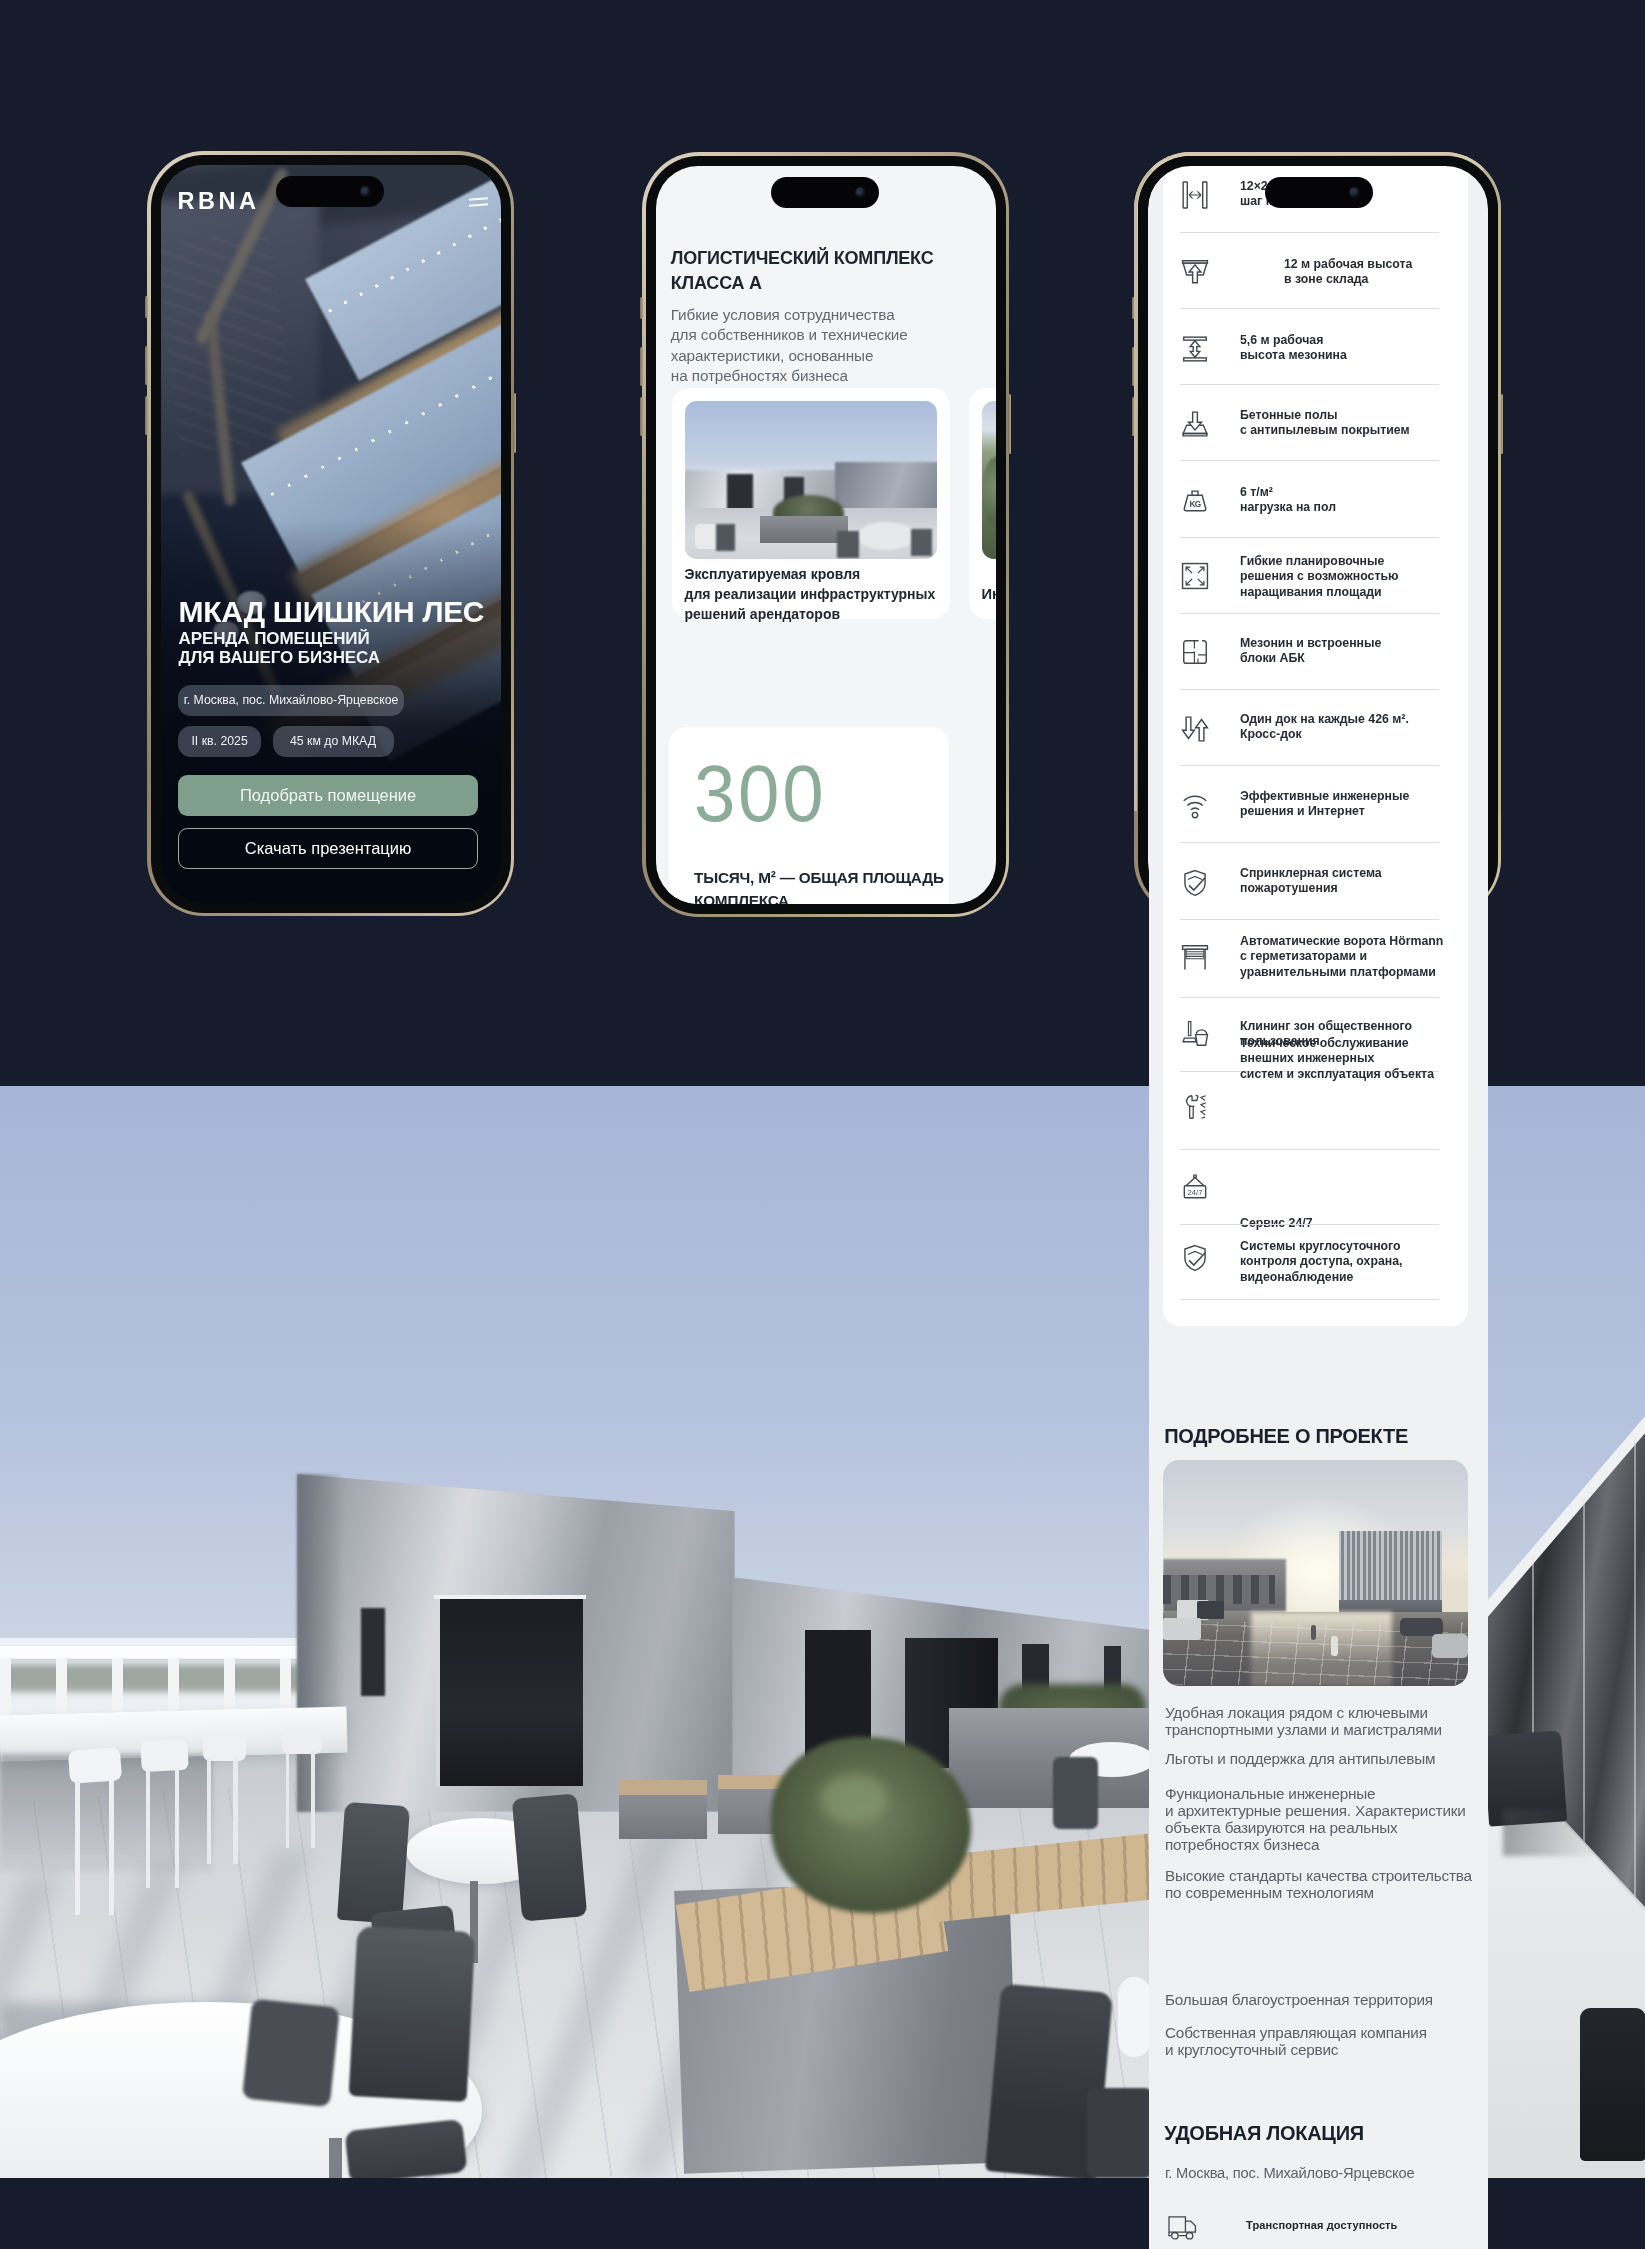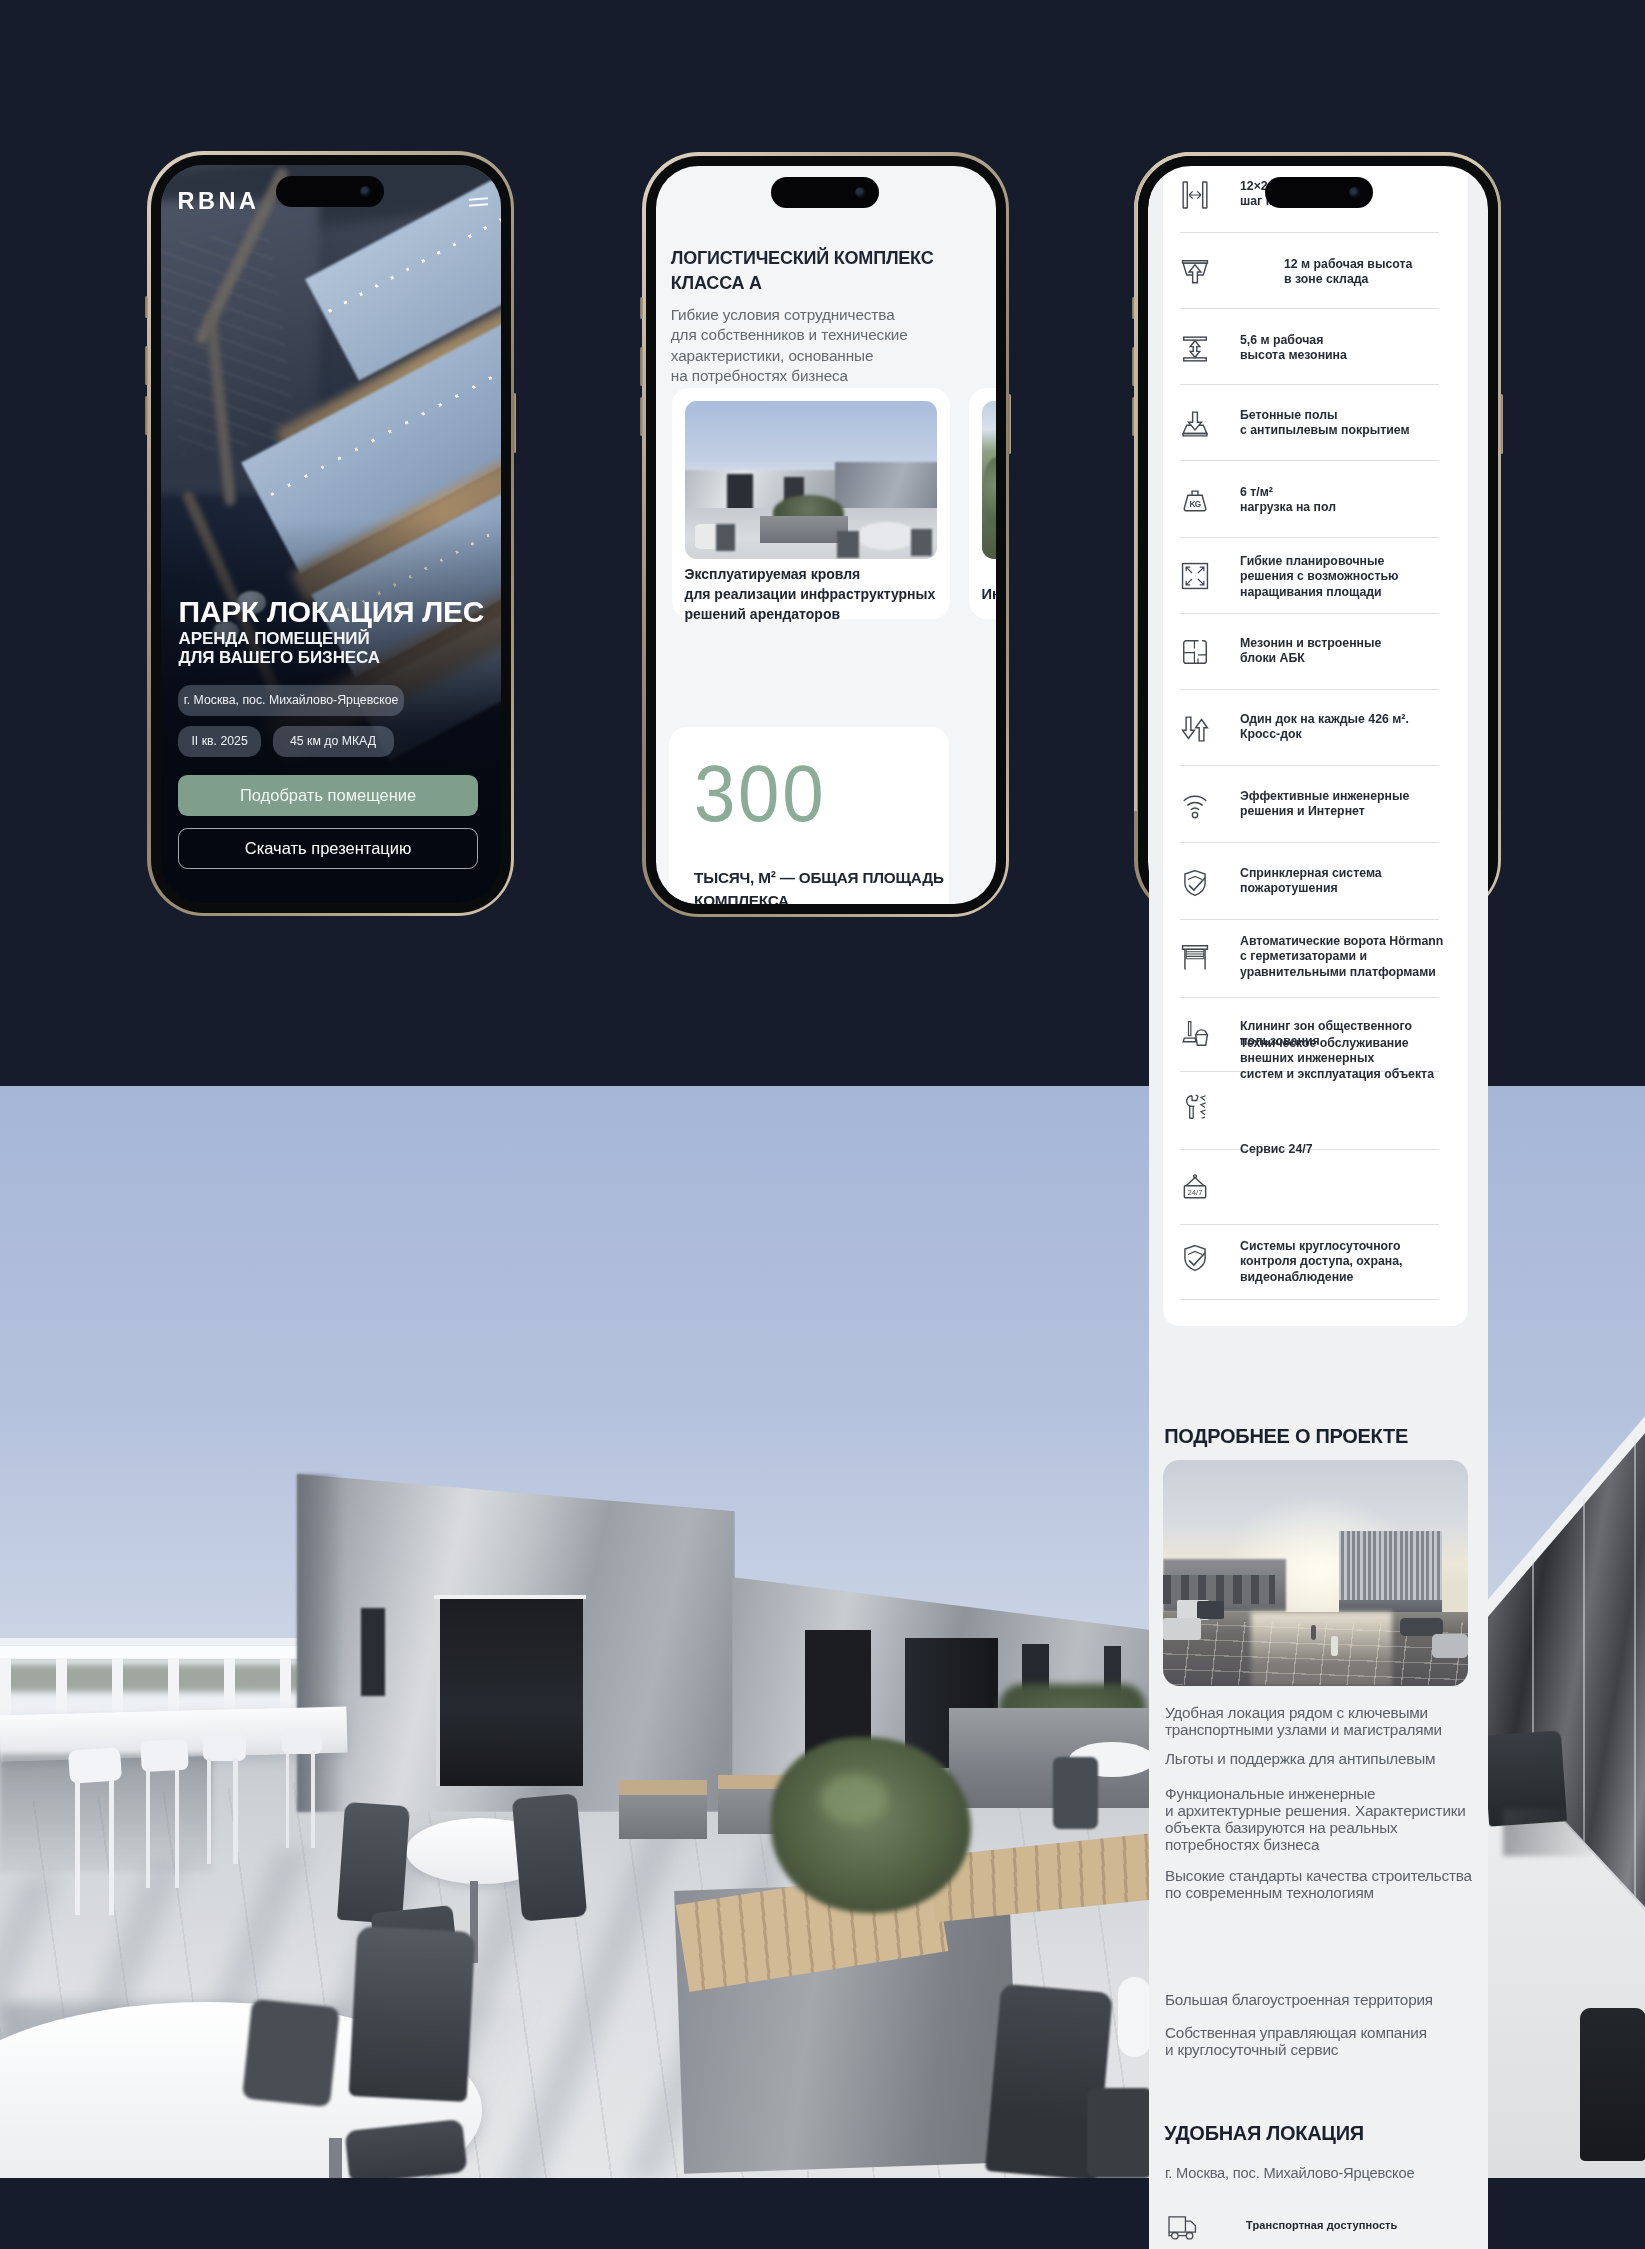--- a/index.html
+++ b/index.html
@@ -226,21 +226,21 @@
     </svg>
   <div class="row-tx" style="top:871px;">Техническое обслуживание<br>внешних инженерных<br>систем и эксплуатация объекта</div>
   <div class="sep" style="top:984px;"></div>
 
   <svg class="ic row-ic" style="top:1006px;" viewBox="0 0 54 54">
       <rect x="9" y="25" width="36" height="20" rx="1.5"></rect>
       <path d="M12 25 L27 11 L42 25"></path>
       <circle cx="27" cy="9" r="2.4"></circle>
       <text x="27" y="40" font-size="13" text-anchor="middle" fill="#43484f" stroke="none" font-family="Liberation Sans">24/7</text>
     </svg>
-  <div class="row-tx" style="top:977px;">Сервис 24/7</div>
+  <div class="row-tx" style="top:1051px;">Сервис 24/7</div>
   <div class="sep" style="top:1059px;"></div>
 
   <svg class="ic row-ic" style="top:1077px;" viewBox="0 0 54 54">
       <path d="M27 6 L44 12 V28 C44 38 36 44.5 27 48 C18 44.5 10 38 10 28 V12 Z"></path>
       <path d="M15 21 L27 16 L39 21" stroke-width="2"></path>
       <path d="M17 31 L25 39 L44 18" stroke-width="2.6"></path>
     </svg>
   <div class="row-tx" style="top:1074px;">Системы круглосуточного<br>контроля доступа, охрана,<br>видеонаблюдение</div>
   <div class="sep" style="top:1134px;"></div>
 
@@ -336,21 +336,21 @@
 
     <div class="abs" style="inset:0; background:linear-gradient(180deg,rgba(6,10,20,0) 48%,rgba(6,10,20,.45) 62%,rgba(5,9,18,.88) 76%,rgba(4,8,16,.97) 88%);"></div>
 
     <div class="abs" style="left:17px; top:23.5px; font-size:23.5px; font-weight:700; color:#fff; letter-spacing:3.5px;">RBNA</div>
 
     <div class="abs" style="left:308px; top:33px; width:19px; height:1.8px; background:rgba(255,255,255,.92); transform:rotate(-4deg);"></div>
     <div class="abs" style="left:308px; top:39px; width:19px; height:1.8px; background:rgba(255,255,255,.92); transform:rotate(-4deg);"></div>
 
     <div class="island"></div>
 
-    <div class="abs" style="left:18px; top:430px; font-size:30px; font-weight:700; color:#fdfdfe; letter-spacing:-0.3px; white-space:nowrap;">ПАРК ЛОКАЦИЯ ЛЕС</div>
+    <div class="abs" style="left:18px; top:430px; font-size:30px; font-weight:700; color:#fdfdfe; letter-spacing:-0.3px; white-space:nowrap;">МКАД ШИШКИН ЛЕС</div>
 
     <div class="abs" style="left:18px; top:464px; font-size:17px; font-weight:700; color:#f2f4f6; line-height:19px; letter-spacing:-0.1px;">АРЕНДА ПОМЕЩЕНИЙ<br>ДЛЯ ВАШЕГО БИЗНЕСА</div>
 
     <div class="abs" style="left:17.6px; top:520px; width:226px; height:31px; border-radius:13px; background:rgba(134,146,163,.40); color:#eef1f5; font-size:12.3px; font-weight:400; white-space:nowrap; display:flex; align-items:center; justify-content:center;">г. Москва, пос. Михайлово-Ярцевское</div>
 
     <div class="abs" style="left:17.6px; top:561px; width:83px; height:31px; border-radius:13px; background:rgba(134,146,163,.40); color:#eef1f5; font-size:12.3px; font-weight:400; display:flex; align-items:center; justify-content:center;">II кв. 2025</div>
 
     <div class="abs" style="left:112px; top:561px; width:121px; height:31px; border-radius:13px; background:rgba(134,146,163,.40); color:#eef1f5; font-size:12.3px; font-weight:400; display:flex; align-items:center; justify-content:center;">45 км до МКАД</div>
 
     <div class="abs" style="left:17.6px; top:610px; width:300px; height:41px; border-radius:9.4px; background:#7f9e8c; color:#f3f6f4; font-size:16.5px; font-weight:400; display:flex; align-items:center; justify-content:center;">Подобрать помещение</div>

